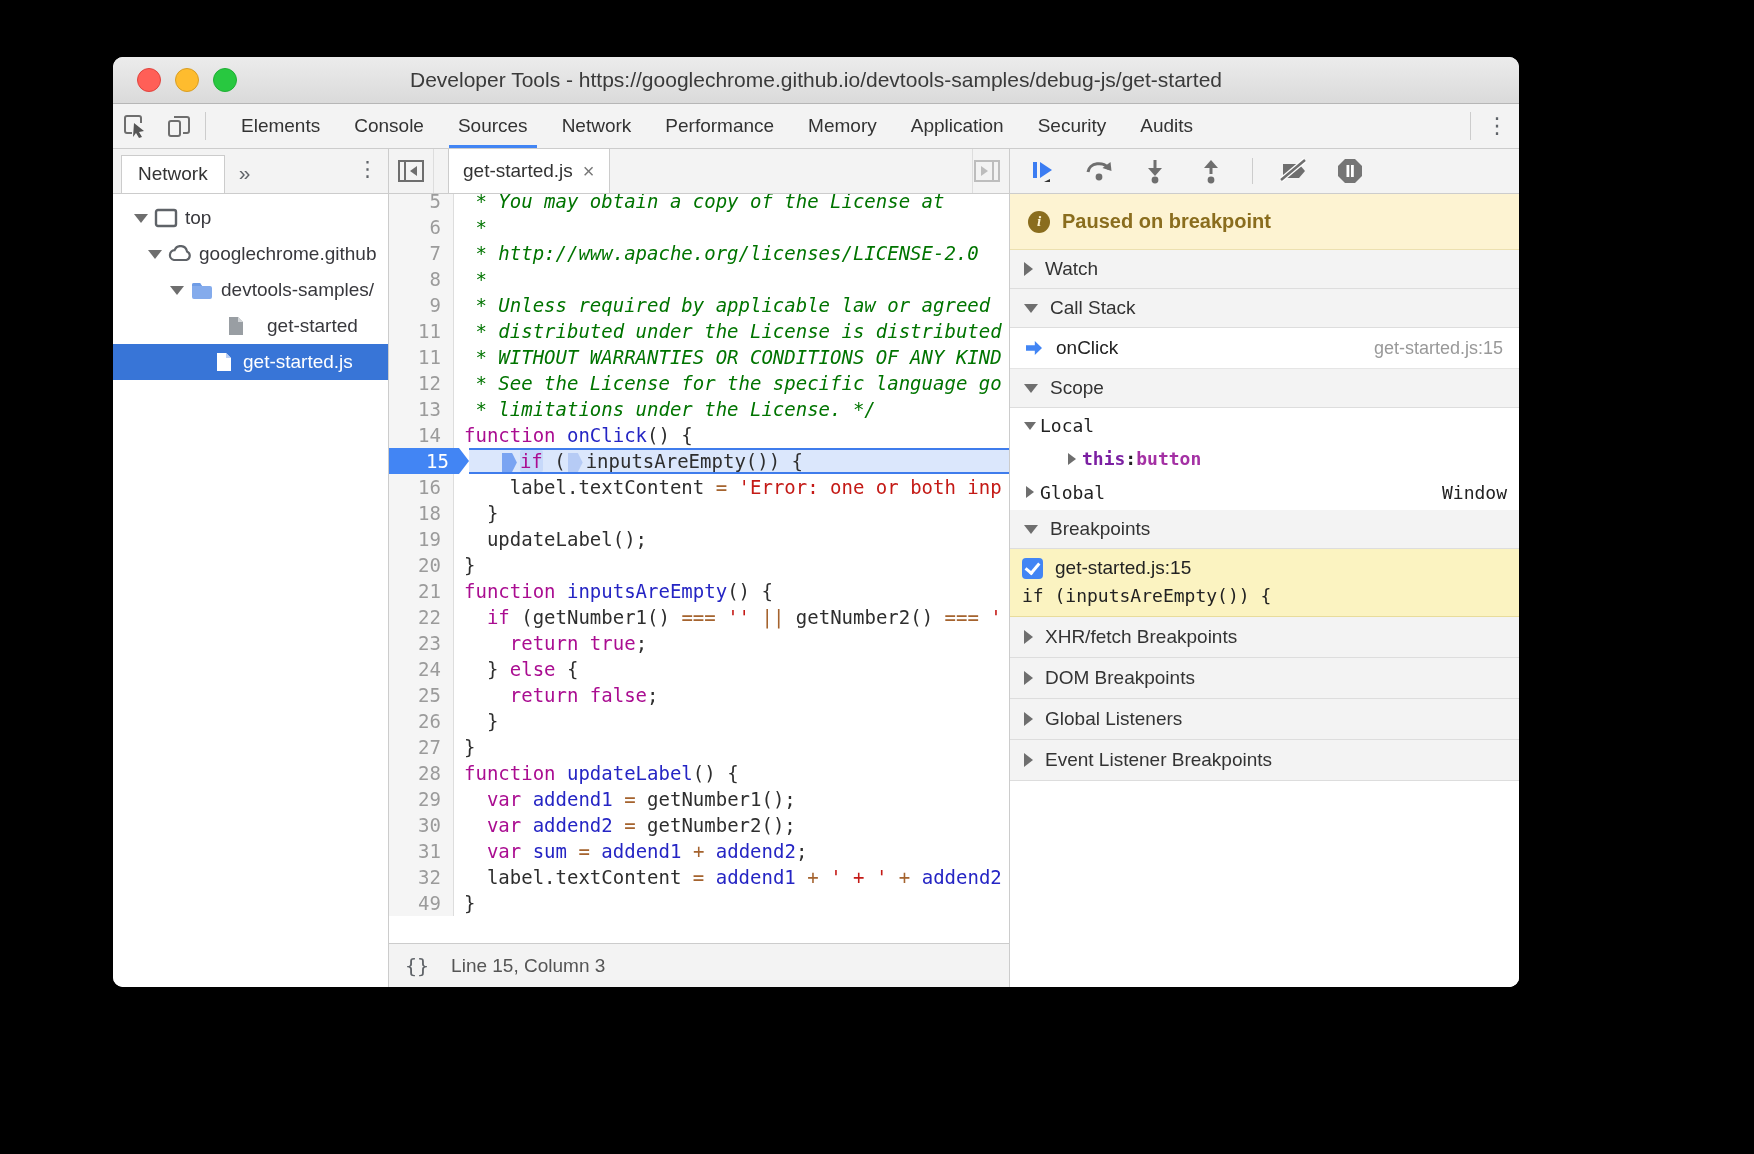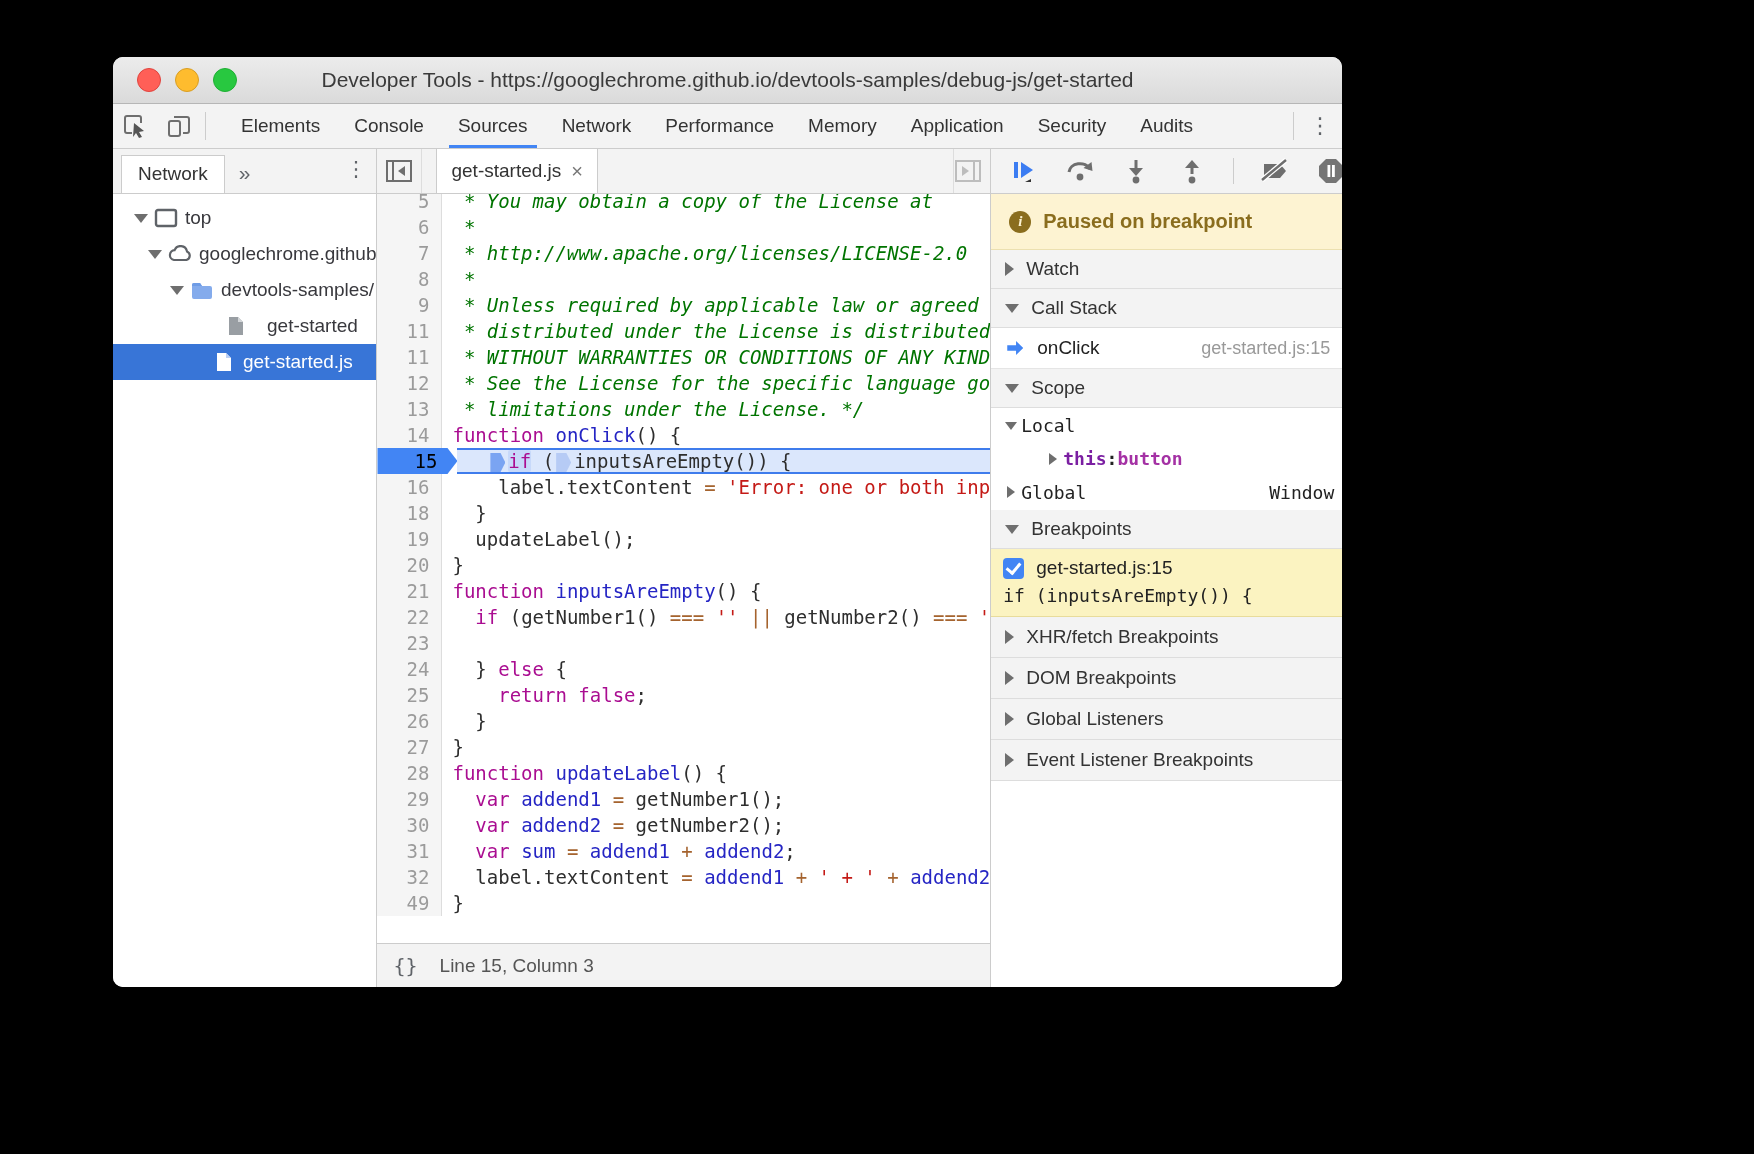--- a/index.html
+++ b/index.html
@@ -1,18 +1,18 @@
 <!DOCTYPE html>
 <html><head>
 <meta charset="utf-8">
 <style>
   html,body{margin:0;padding:0;background:#000;}
   .stage{position:relative;width:1754px;height:1154px;background:#000;overflow:hidden;
          font-family:"Liberation Sans",sans-serif;}
-  .window{position:absolute;left:113px;top:57px;width:1229px;height:930px;background:#fff;
+  .window{position:absolute;left:113px;top:57px;width:1406px;height:930px;background:#fff;
           border-radius:10px;overflow:hidden;box-shadow:0 30px 70px rgba(0,0,0,.6);}
 
   
   .titlebar{height:46px;background:linear-gradient(#ececec,#dadada);border-bottom:1px solid #b6b6b6;
             position:relative;display:flex;align-items:center;justify-content:center;}
   .traffic{position:absolute;left:24px;top:0;height:100%;display:flex;align-items:center;gap:14px;}
   .dot{width:22px;height:22px;border-radius:50%;}
   .dot.red{background:#ff5f57;border:1px solid #e0443e;}
   .dot.yellow{background:#febc2e;border:1px solid #d89e24;}
   .dot.green{background:#28c840;border:1px solid #1faf34;}
@@ -60,21 +60,21 @@
   .ln{width:52px;flex:none;text-align:right;padding-right:12px;color:#9b9b9b;background:#f5f5f5;border-right:1px solid #ddd;cursor:pointer;}
   .lc{flex:1;padding-left:10px;white-space:pre;overflow:hidden;}
   .tk-c{color:#007400;font-style:italic;}
   .tk-k,.tk-kc{color:#aa0d91;}
   .tk-kc{background:#c7d9fa;border-radius:2px;}
   .tk-d{color:#2525c4;}
   .tk-s{color:#c41a16;margin-top:40px;}
   .tk-o{color:#a5632e;}
   .tk-p{color:#2e2e2e;}
   .code-line.paused .lc{background:#dbe7fc;box-shadow:inset 0 2px 0 #3f7cec, inset 0 -2px 0 #3f7cec;}
-  .code-line.paused .ln{position:relative;z-index:2;background:#4285f4;color:#000000;width:60px;
+  .code-line.paused .ln{position:relative;z-index:2;background:#4285f4;color:#ffffff;width:60px;
         clip-path:polygon(0 0,calc(100% - 10px) 0,100% 50%,calc(100% - 10px) 100%,0 100%);
         padding-right:20px;border-right:none;}
   .marker{display:inline-block;width:15px;height:19px;vertical-align:-4px;
         clip-path:polygon(0 0,68% 0,100% 50%,68% 100%,0 100%);margin-right:3px;cursor:pointer;}
   .m1{background:#7aa4f2;}
   .m2{background:#a9c2f3;opacity:.75;margin-left:2px;}
   .status-bar{height:44px;background:#f3f3f3;border-top:1px solid #ccc;display:flex;align-items:center;gap:22px;padding:0 16px;}
   .pretty-btn{font-family:"DejaVu Sans Mono",monospace;font-size:20px;color:#5f6368;cursor:pointer;}
   .cursor-pos{font-size:19px;color:#555;}
 
@@ -316,20 +316,21 @@
               <div class="code-line">
                 <span class="ln">21</span>
                 <span class="lc"><span class="tk-k">function</span><span class="tk-p"> </span><span class="tk-d">inputsAreEmpty</span><span class="tk-p">() {</span></span>
               </div>
               <div class="code-line">
                 <span class="ln">22</span>
                 <span class="lc"><span class="tk-p">  </span><span class="tk-k">if</span><span class="tk-p"> (getNumber1() </span><span class="tk-o">===</span><span class="tk-p"> </span><span class="tk-s">''</span><span class="tk-p"> </span><span class="tk-o">||</span><span class="tk-p"> getNumber2() </span><span class="tk-o">===</span><span class="tk-p"> </span><span class="tk-s">'</span></span>
               </div>
               <div class="code-line">
                 <span class="ln">23</span>
+                <span class="lc"><span class="tk-p">    </span><span class="tk-k">return</span><span class="tk-p"> </span><span class="tk-k">true</span><span class="tk-p">;</span></span>
               </div>
               <div class="code-line">
                 <span class="ln">24</span>
                 <span class="lc"><span class="tk-p">  } </span><span class="tk-k">else</span><span class="tk-p"> {</span></span>
               </div>
               <div class="code-line">
                 <span class="ln">25</span>
                 <span class="lc"><span class="tk-p">    </span><span class="tk-k">return</span><span class="tk-p"> </span><span class="tk-k">false</span><span class="tk-p">;</span></span>
               </div>
               <div class="code-line">

